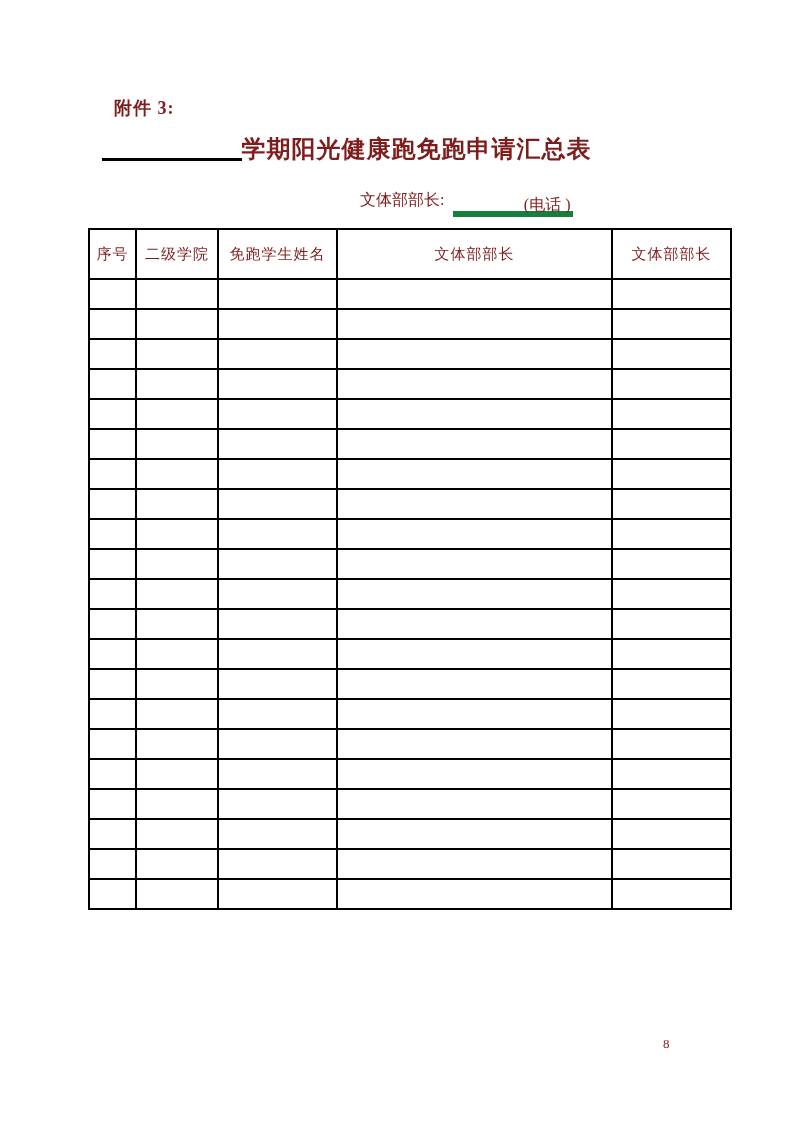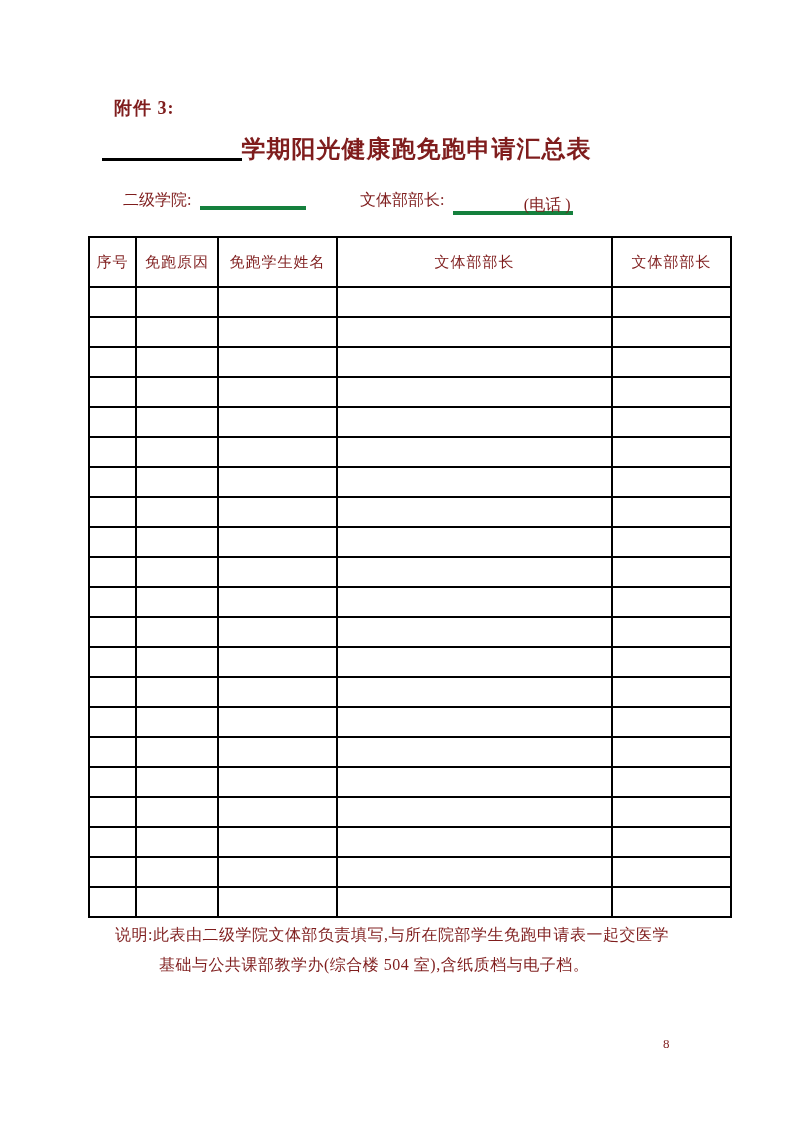--- a/index.html
+++ b/index.html
@@ -28,27 +28,27 @@
   }
   .title-text {
     font-family: "Liberation Sans", sans-serif;
     font-size: 24px; font-weight: bold; letter-spacing: 1px;
   }
   .field { position: absolute; top: 190px; font-size: 16px; white-space: nowrap; }
   .field-college { left: 123px; }
   .field-director { left: 360px; }
   .blank-line {
     display: inline-block;
-    border-bottom: 4px solid #15803d;
+    border-bottom: 6px solid #15803d;
     height: 16px; vertical-align: -5px;
   }
   .college-blank { width: 106px; margin-left: 9px; }
   .director-blank { width: 117px; margin-left: 9px; text-align: right; padding-right: 3px; font-size: 16px; }
   table.summary {
-    position: absolute; left: 88px; top: 236px;
+    position: absolute; left: 88px; top: 228px;
     width: 632px;
     border-collapse: collapse; table-layout: fixed; padding-left: 16px;
   }
   table.summary th, table.summary td {
     border: 2px solid #000;
     padding: 0; text-align: center; vertical-align: middle;
   }
   table.summary thead th {
     height: 48px; font-size: 15px; font-weight: normal;
     letter-spacing: 1px;
@@ -74,33 +74,30 @@
 <body>
 
 <div class="page">
 
   <div class="attachment-label">附件 3:</div>
 
   <div class="title-line">
     <span class="title-blank"></span><span class="title-text">学期阳光健康跑免跑申请汇总表</span>
   </div>
 
-  <div class="field field-college">
-    <span>二级学院:</span><span class="blank-line college-blank"></span>
-  </div>
 
   <div class="field field-director">
     <span>文体部部长:</span><span class="blank-line director-blank"><span>(电话 )</span></span>
   </div>
 
   <table class="summary">
     <thead>
       <tr id="header-row">
           <th class="col0">序号</th>
-          <th class="col1">免跑原因</th>
+          <th class="col1">二级学院</th>
           <th class="col2">免跑学生姓名</th>
           <th class="col3">文体部部长</th>
           <th class="col4">文体部部长</th>
         </tr>
     </thead>
     <tbody id="table-body">
         <tr>
           <td class="col0"></td>
           <td class="col1"></td>
           <td class="col2"></td>
@@ -243,20 +240,16 @@
         <tr>
           <td class="col0"></td>
           <td class="col1"></td>
           <td class="col2"></td>
           <td class="col3"></td>
           <td class="col4"></td>
         </tr>
       </tbody>
   </table>
 
-  <div class="note">
-    <div>说明:此表由二级学院文体部负责填写,与所在院部学生免跑申请表一起交医学</div>
-    <div class="note-line2">基础与公共课部教学办(综合楼 504 室),含纸质档与电子档。</div>
-  </div>
 
   <div class="page-number">8</div>
 
 </div>
 
 </body></html>

